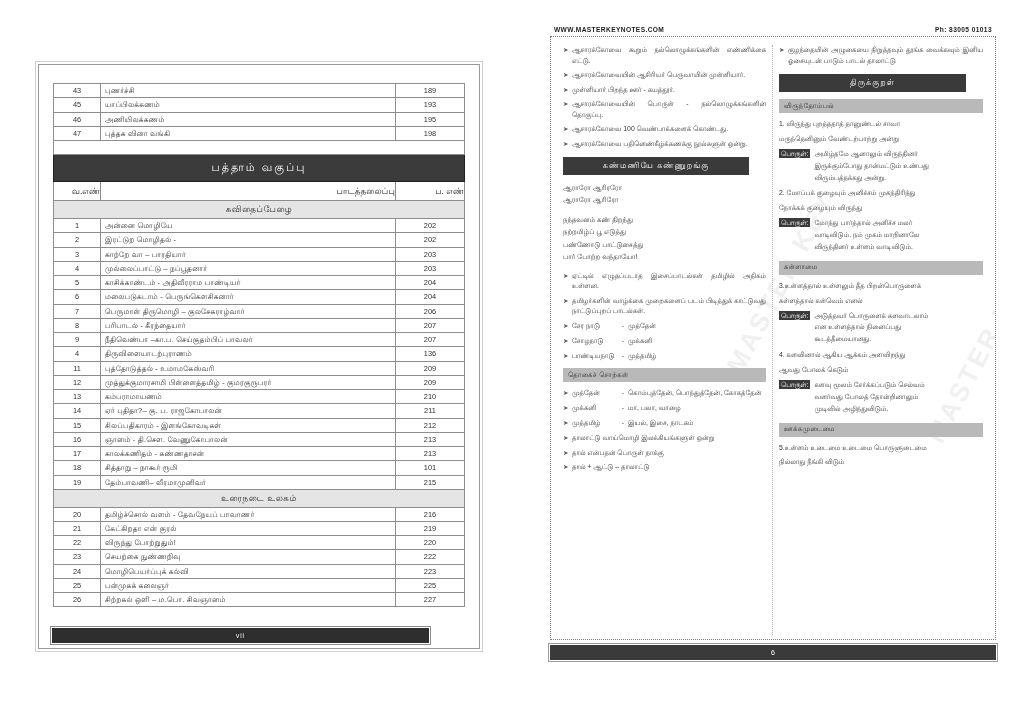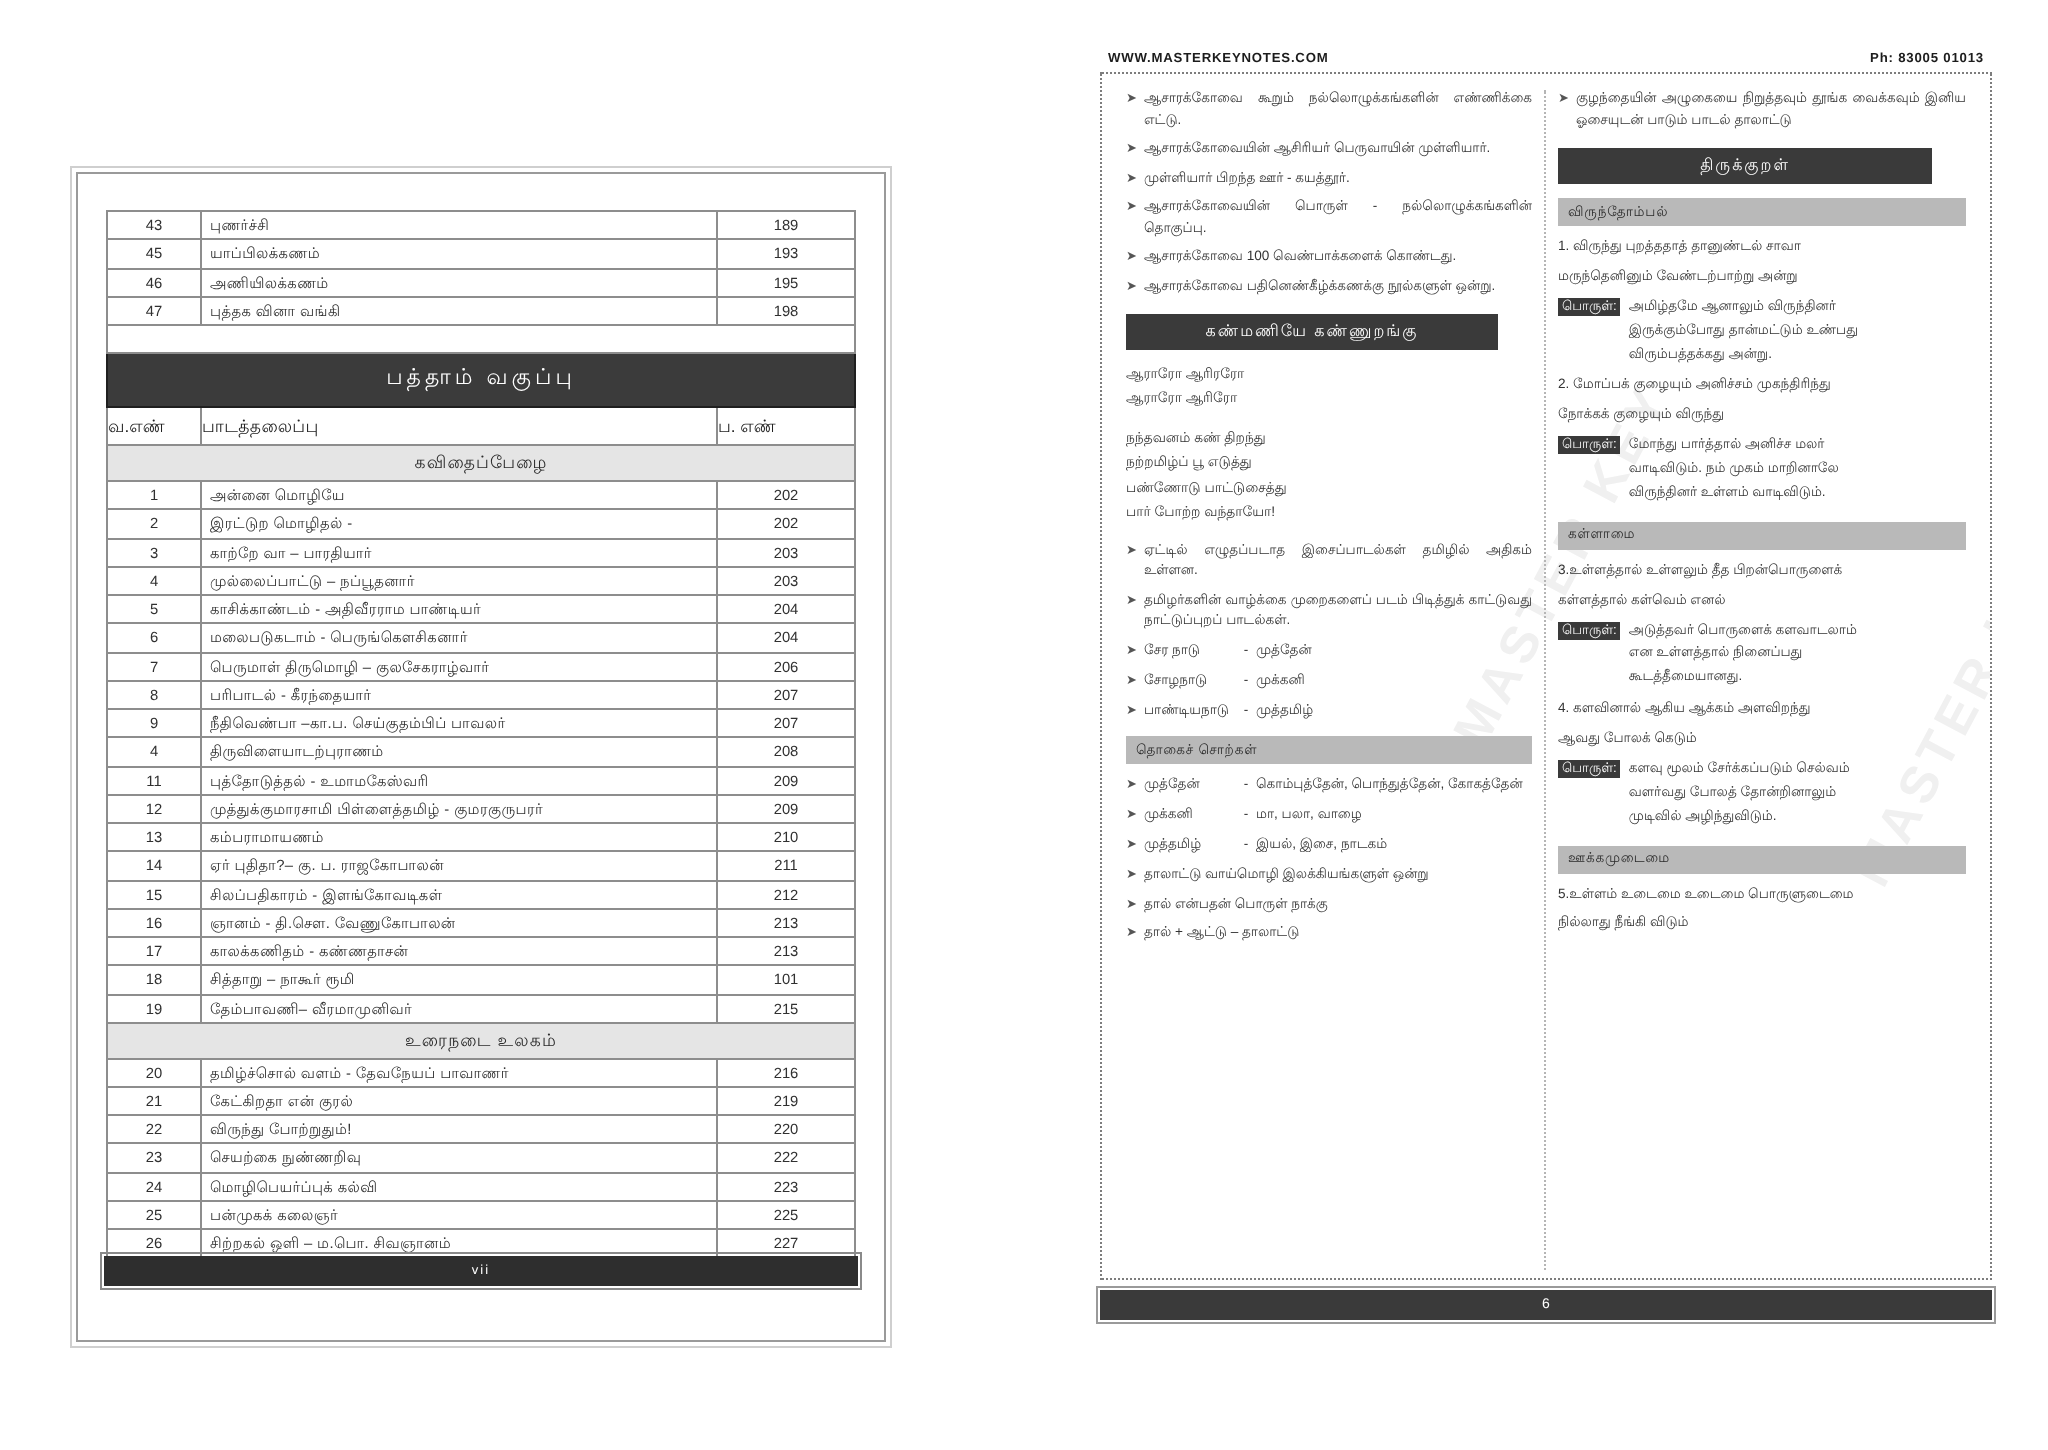--- a/index.html
+++ b/index.html
@@ -9,21 +9,21 @@
     font-family:"Liberation Sans", sans-serif;
     color:#2b2b2b;
     overflow:hidden;
     position:relative;
   }
   .spread{position:absolute;inset:0;display:flex;}
   .page{position:relative;}
 
   
   #left-page{
-    position:absolute;left:38px;top:86px;width:405px;height:585px;
+    position:absolute;left:38px;top:64px;width:442px;height:585px;
     border:1px solid #9a9a9a;
     background:#fff;
     box-sizing:border-box;
     padding:18px 14px 0 14px;
   }
   #left-page:after{
     content:"";position:absolute;left:-4px;top:-4px;right:-4px;bottom:-4px;
     border:1px solid #cfcfcf;pointer-events:none;
   }
 
@@ -39,21 +39,21 @@
   td.page{width:60px;text-align:center;}
   td.title{text-align:left;letter-spacing:.2px;}
   tr.spacer td{border-left:1px solid #8d8d8d;border-right:1px solid #8d8d8d;height:9px;border-top:1px solid #8d8d8d;border-bottom:1px solid #8d8d8d;}
 
   tr.classband td{
     background:#3b3b3b;color:#ffffff;text-align:center;
     font-size:11px;letter-spacing:2px;padding:6px 10px;
     border:1px solid #1f1f1f;
   }
   tr.colhead td{
-    text-align:left;font-size:8.6px;padding:4px 0;color:#222;
+    text-align:right;font-size:8.6px;padding:4px 0;color:#222;
     background:#ffffff;
   }
   tr.sectionband td{
     background:#e5e5e5;color:#2a2a2a;text-align:center;
     font-size:8.6px;padding:3px 0;letter-spacing:.6px;margin-left:16px;
   }
   #left-footer-wrap{
     position:absolute;left:52px;top:628px;width:377px;
     background:#2e2e2e;color:#ffffff;text-align:center;
     font-size:6.5px;padding:4px 0;letter-spacing:1px;
@@ -219,21 +219,21 @@
             <td class="page">207</td>
           </tr>
           <tr>
             <td class="num">9</td>
             <td class="title">நீதிவெண்பா –கா.ப. செய்குதம்பிப் பாவலர்</td>
             <td class="page">207</td>
           </tr>
           <tr>
             <td class="num">4</td>
             <td class="title">திருவிளையாடற்புராணம்</td>
-            <td class="page">208</td>
+            <td class="page">136</td>
           </tr>
           <tr>
             <td class="num">11</td>
             <td class="title">புத்தோடுத்தல் - உமாமகேஸ்வரி</td>
             <td class="page">209</td>
           </tr>
           <tr>
             <td class="num">12</td>
             <td class="title">முத்துக்குமாரசாமி பிள்ளைத்தமிழ் - குமரகுருபரர்</td>
             <td class="page">209</td>

